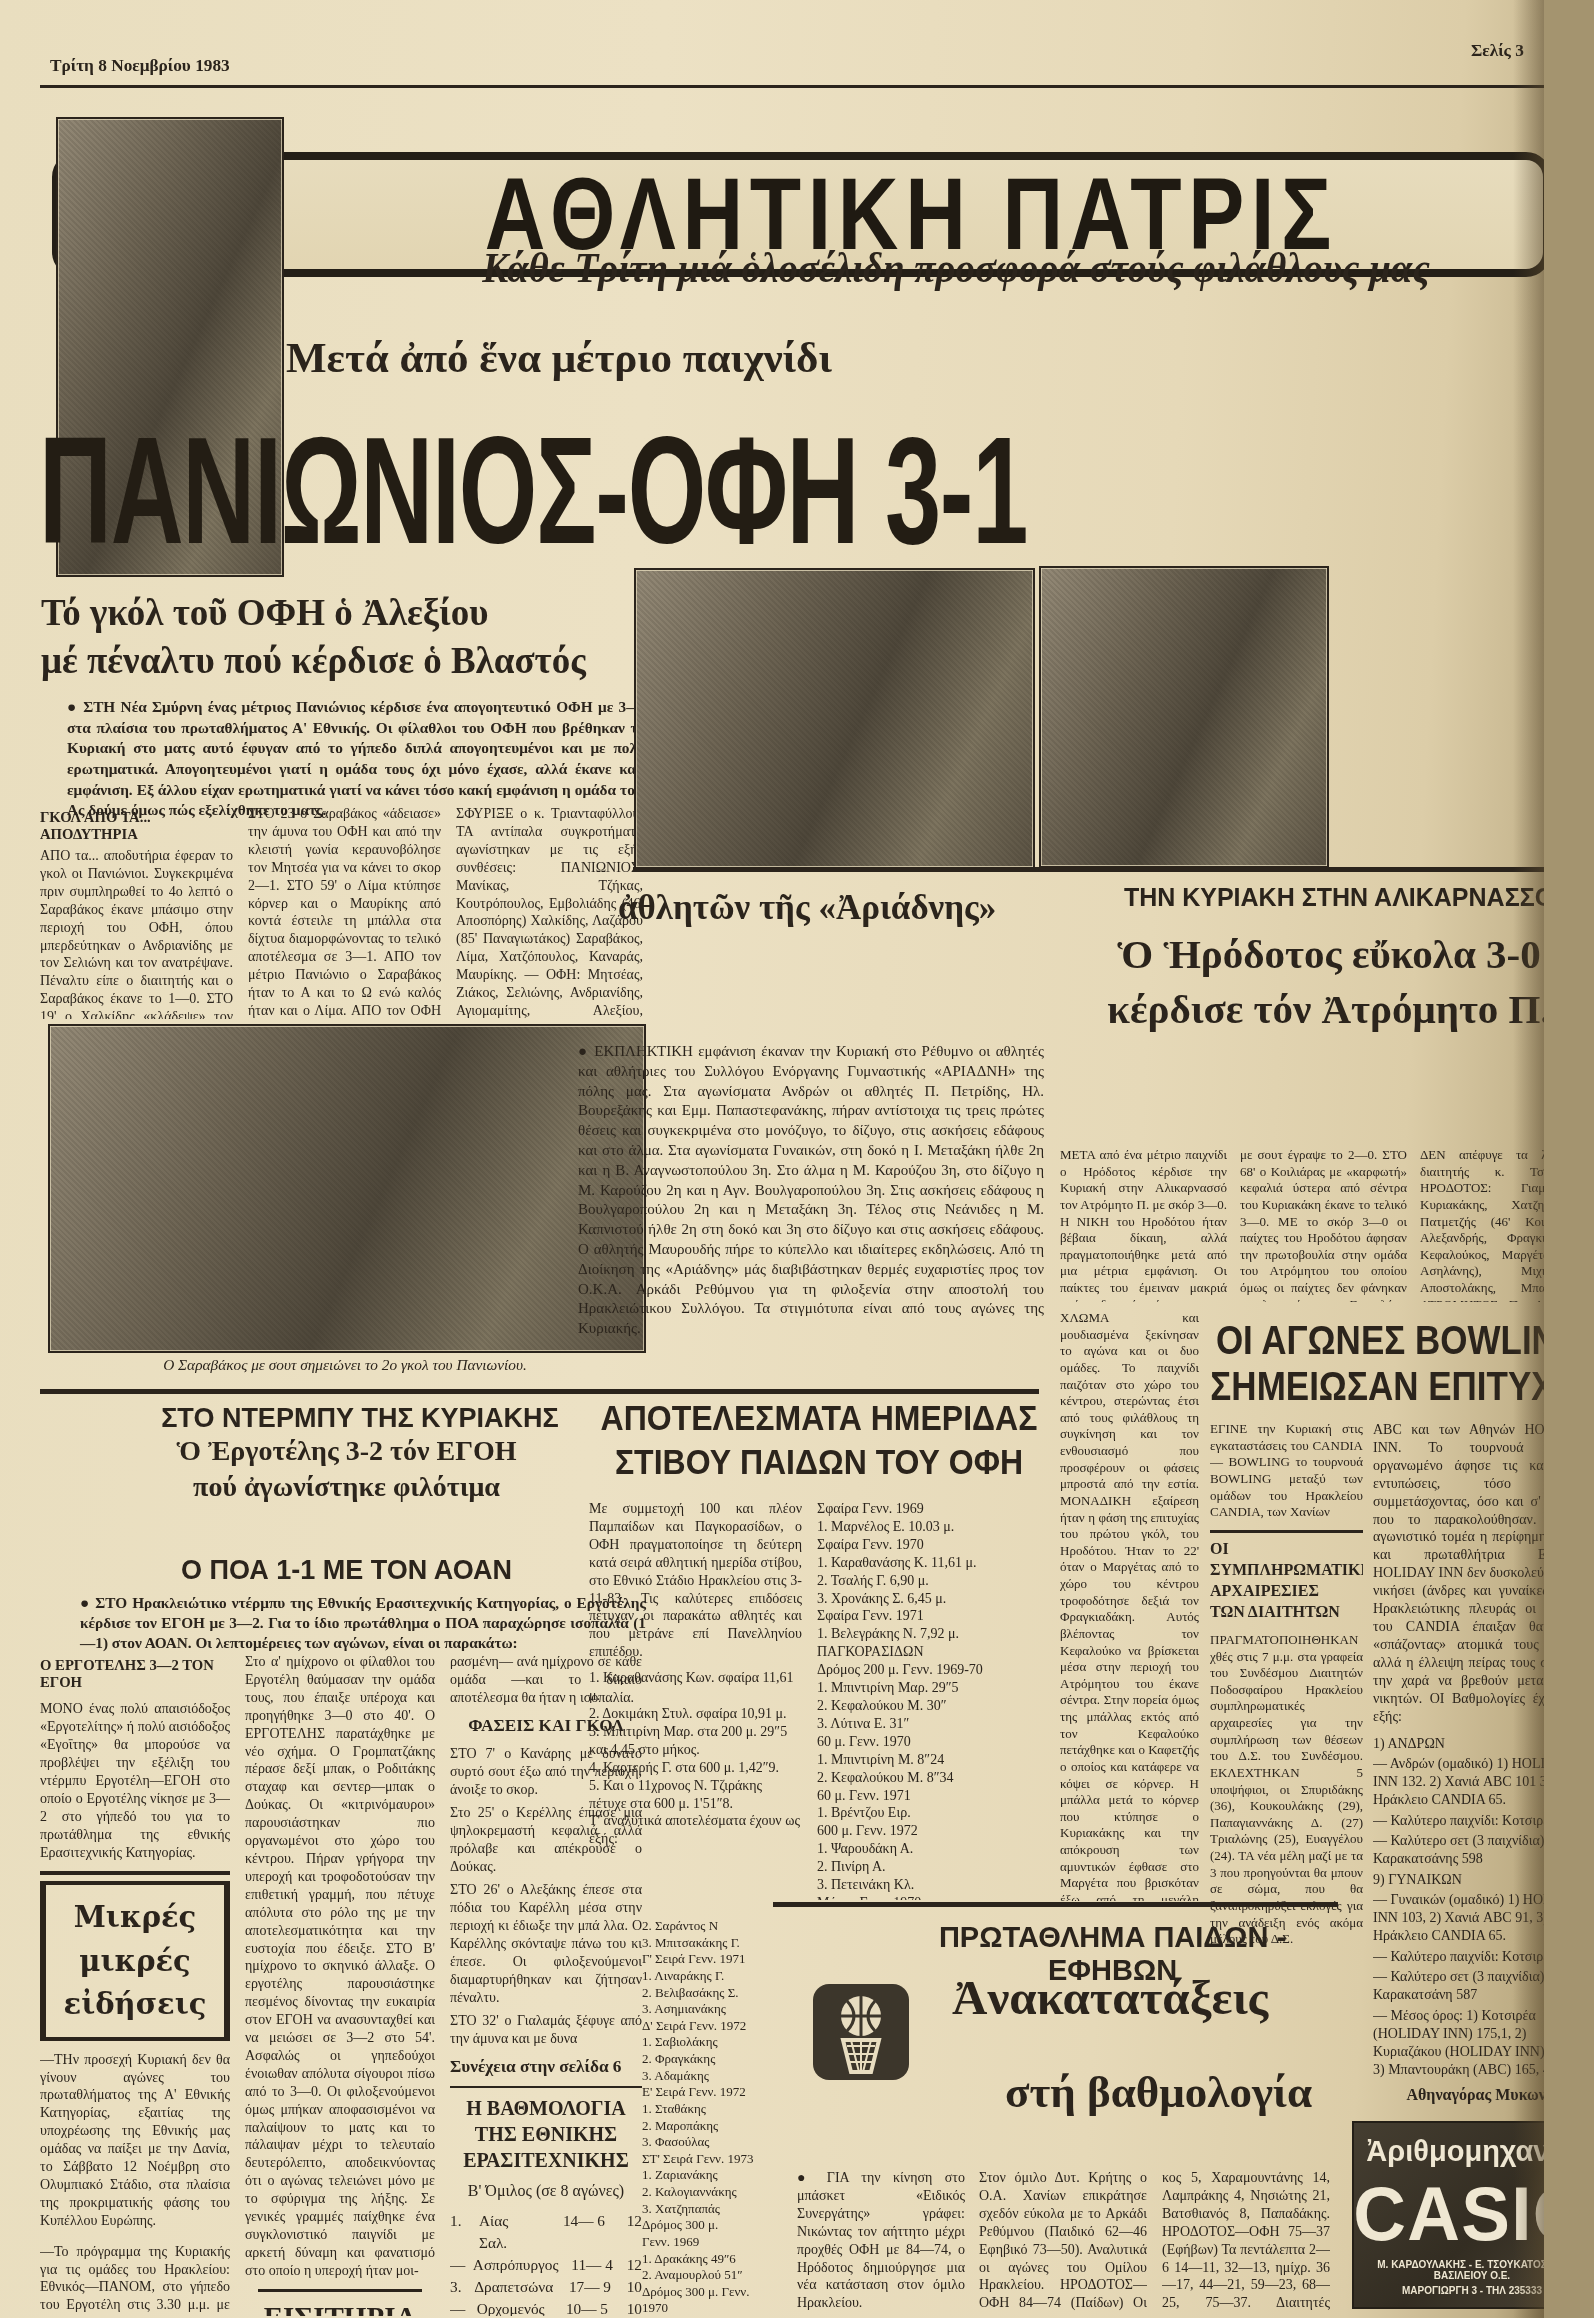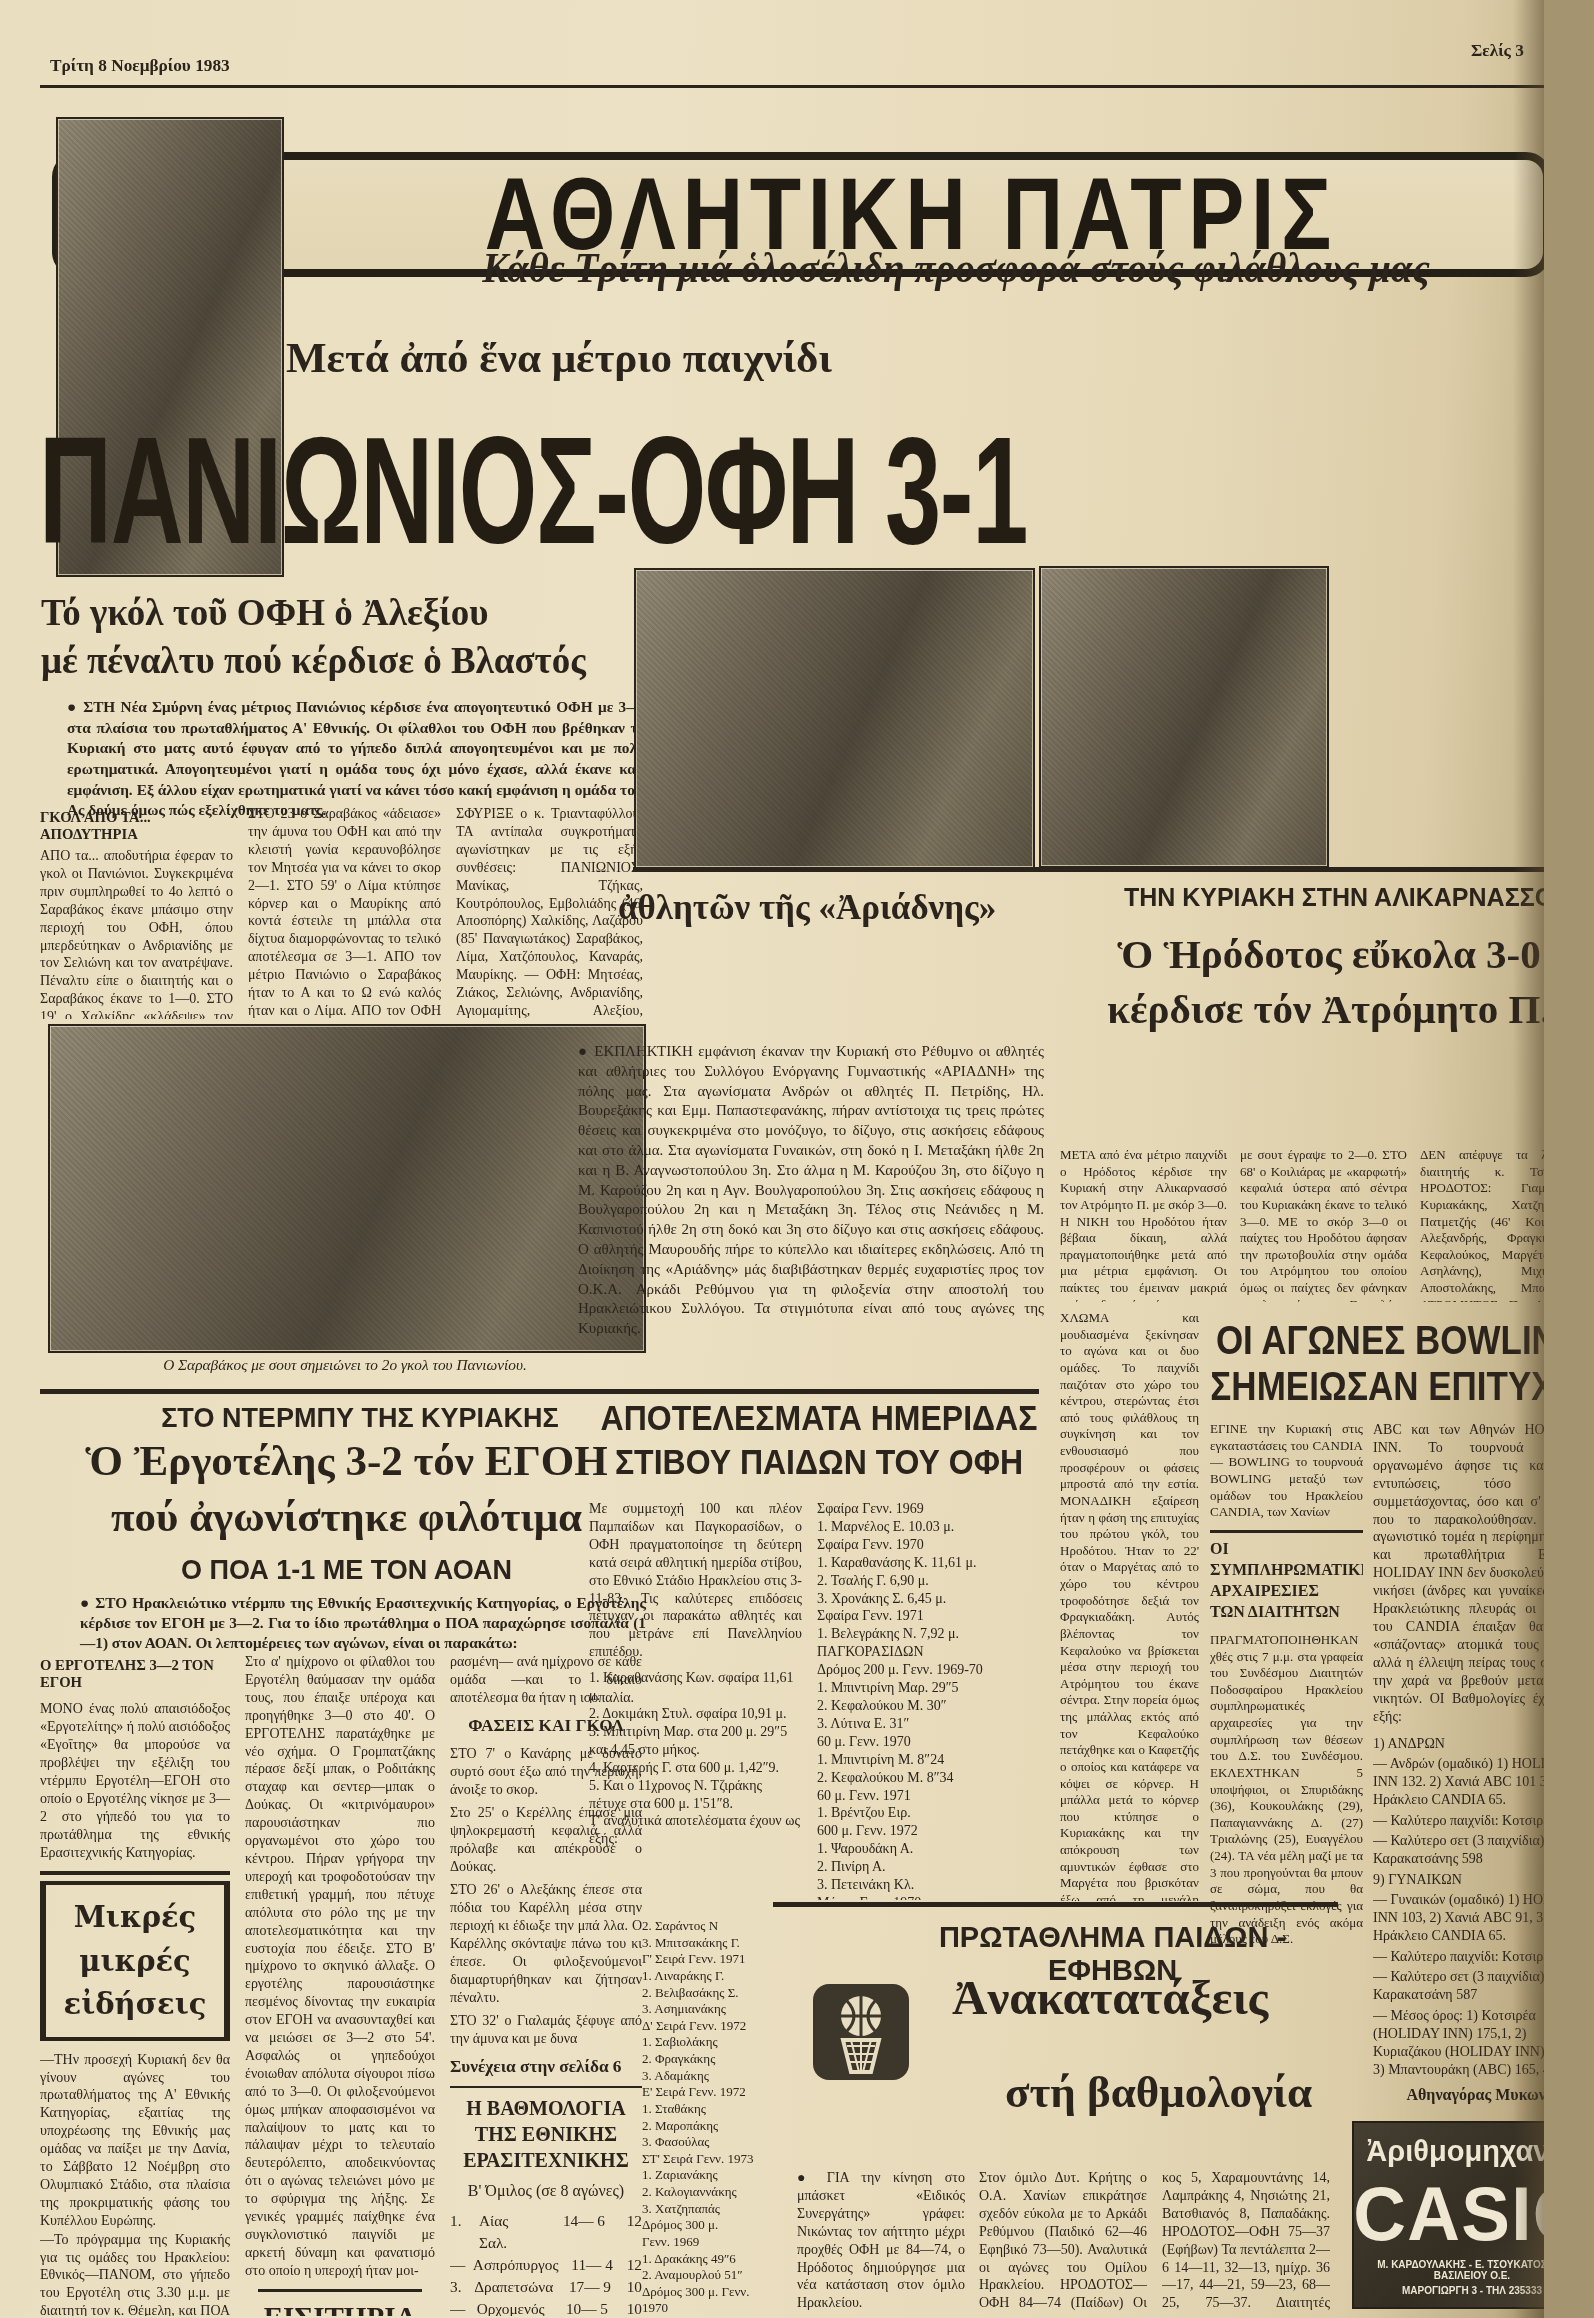--- a/index.html
+++ b/index.html
@@ -157,38 +157,38 @@
       <li>2. Καλογιαννάκης</li>
       <li>3. Χατζηπαπάς</li>
       <li>Δρόμος 300 μ.</li>
       <li>Γενν. 1969</li>
       <li>1. Δρακάκης 49″6</li>
       <li>2. Αναμουρλού 51″</li>
       <li>Δρόμος 300 μ. Γενν. 1970</li>
     </ul>
 
   <div class="blk b ctr sans" style="left:107px;top:1403px;width:506px;font-size:27px;">ΣΤΟ ΝΤΕΡΜΠΥ ΤΗΣ ΚΥΡΙΑΚΗΣ</div>
-  <div class="blk b headline-serif ctr" style="left:40px;top:1433px;width:613px;font-size:43px;line-height:1.3;">
+  <div class="blk b headline-serif ctr" style="left:40px;top:1433px;width:613px;font-size:28px;line-height:1.3;">
     <div>Ὁ Ἐργοτέλης 3-2 τόν ΕΓΟΗ</div>
     <div>πού ἀγωνίστηκε φιλότιμα</div>
   </div>
   <div class="blk b ctr sans" style="left:40px;top:1555px;width:613px;font-size:27px;">Ο ΠΟΑ 1-1 ΜΕ ΤΟΝ ΑΟΑΝ</div>
   <div class="blk b just" style="left:80px;top:1593px;width:566px;font-size:15.3px;line-height:1.3;">● ΣΤΟ Ηρακλειώτικο ντέρμπυ της Εθνικής Ερασιτεχνικής Κατηγορίας, ο Εργοτέλης κέρδισε τον ΕΓΟΗ με 3—2. Για το ίδιο πρωτάθλημα ο ΠΟΑ παραχώρησε ισοπαλία (1—1) στον ΑΟΑΝ. Οι λεπτομέρειες των αγώνων, είναι οι παρακάτω:</div>
 
   <div class="blk clip stack" style="left:40px;top:1653px;width:190px;height:663px;">
     <div class="colhead">Ο ΕΡΓΟΤΕΛΗΣ 3—2 ΤΟΝ ΕΓΟΗ</div>
     <div class="body-sm just">ΜΟΝΟ ένας πολύ απαισιόδοξος «Εργοτελίτης» ή πολύ αισιόδοξος «Εγοΐτης» θα μπορούσε να προβλέψει την εξέλιξη του ντέρμπυ Εργοτέλη—ΕΓΟΗ στο οποίο ο Εργοτέλης νίκησε με 3—2 στο γήπεδό του για το πρωτάθλημα της εθνικής Ερασιτεχνικής Κατηγορίας.</div>
     <div style="height:4px;background:#2b241c;margin:6.7px 0;"></div>
     <div class="box-news">
       <div>Μικρές</div>
       <div>μικρές</div>
       <div>εἰδήσεις</div>
     </div>
     <ul class="list body-sm just">
-        <li style="margin-bottom:1px;">—ΤΗν προσεχή Κυριακή δεν θα γίνουν αγώνες του πρωταθλήματος της Α' Εθνικής Κατηγορίας, εξαιτίας της υποχρέωσης της Εθνικής μας ομάδας να παίξει με την Δανία, το Σάββατο 12 Νοέμβρη στο Ολυμπιακό Στάδιο, στα πλαίσια της προκριματικής φάσης του Κυπέλλου Ευρώπης.</li>
+        <li style="margin-bottom:13px;">—ΤΗν προσεχή Κυριακή δεν θα γίνουν αγώνες του πρωταθλήματος της Α' Εθνικής Κατηγορίας, εξαιτίας της υποχρέωσης της Εθνικής μας ομάδας να παίξει με την Δανία, το Σάββατο 12 Νοέμβρη στο Ολυμπιακό Στάδιο, στα πλαίσια της προκριματικής φάσης του Κυπέλλου Ευρώπης.</li>
         <li style="margin-bottom:6.7px;">—Το πρόγραμμα της Κυριακής για τις ομάδες του Ηρακλείου: Εθνικός—ΠΑΝΟΜ, στο γήπεδο του Εργοτέλη στις 3.30 μ.μ. με διαιτητή τον κ. Θέμελη, και ΠΟΑ—Τυμπάκι στο Ατσαλένιο στις 3.30 μ.μ. με διαιτητή τον κ. Κουκουλάκη και επόπτες τους κ.κ. Παναγιωτάκη, Ακουμιανάκη.</li>
       </ul>
   </div>
 
   <div class="blk clip stack" style="left:245px;top:1653px;width:190px;height:663px;">
     <div class="body-sm just">Στο α' ημίχρονο οι φίλαθλοι του Εργοτέλη θαύμασαν την ομάδα τους, που έπαιξε υπέροχα και προηγήθηκε 3—0 στο 40'. Ο ΕΡΓΟΤΕΛΗΣ παρατάχθηκε με νέο σχήμα. Ο Γρομπατζάκης πέρασε δεξί μπακ, ο Ροδιτάκης σταχαφ και σεντερ—μπακ ο Δούκας. Οι «κιτρινόμαυροι» παρουσιάστηκαν πιο οργανωμένοι στο χώρο του κέντρου. Πήραν γρήγορα την υπεροχή και τροφοδοτούσαν την επιθετική γραμμή, που πέτυχε απόλυτα στο ρόλο της με την αποτελεσματικότητα και την ευστοχία που έδειξε. ΣΤΟ Β' ημίχρονο το σκηνικό άλλαξε. Ο εργοτέλης παρουσιάστηκε πεσμένος δίνοντας την ευκαιρία στον ΕΓΟΗ να ανασυνταχθεί και να μειώσει σε 3—2 στο 54'. Ασφαλώς οι γηπεδούχοι ένοιωθαν απόλυτα σίγουροι πίσω από το 3—0. Οι φιλοξενούμενοι όμως μπήκαν αποφασισμένοι να παλαίψουν το ματς και το πάλαιψαν μέχρι το τελευταίο δευτερόλεπτο, αποδεικνύοντας ότι ο αγώνας τελειώνει μόνο με το σφύριγμα της λήξης. Σε γενικές γραμμές παίχθηκε ένα συγκλονιστικό παιγνίδι με αρκετή δύναμη και φανατισμό στο οποίο η υπεροχή ήταν μοι-</div>
     <div style="height:2.7px;background:#2b241c;margin:8px 13.3px;"></div>
     <div class="b ctr" style="font-size:29px;line-height:1.2;">
       <div>ΕΙΣΙΤΗΡΙΑ</div>
 

